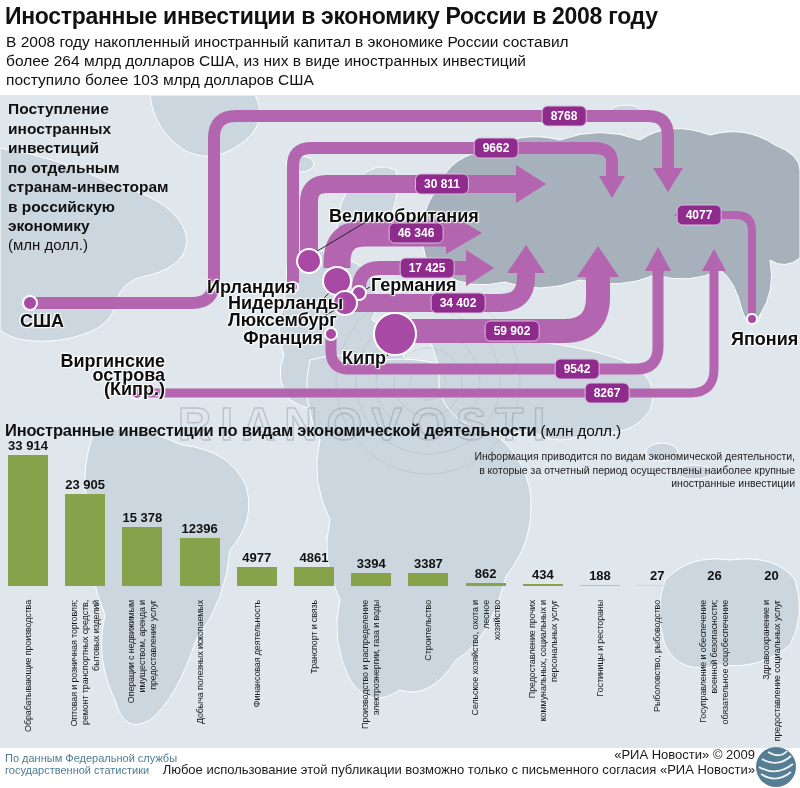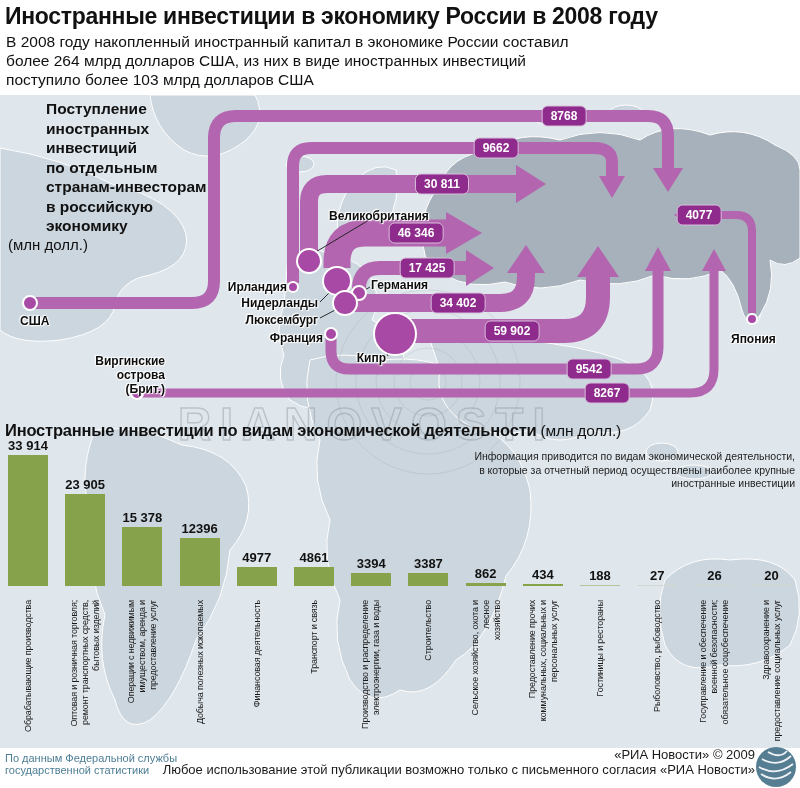--- a/index.html
+++ b/index.html
@@ -8,38 +8,38 @@
   .abs{position:absolute;}
 
   
   .title{left:5px;top:3px;width:780px;font-size:23px;font-weight:bold;letter-spacing:-0.3px;}
   .subtitle{left:6px;top:32px;width:760px;font-size:15.5px;line-height:19px;white-space:pre-line;}
 
   
   .map-svg{position:absolute;left:0;top:95px;}
 
   
-  .map-heading{left:8px;top:99px;font-size:15.5px;font-weight:bold;line-height:19.5px;white-space:pre-line;margin-left:38px;}
+  .map-heading{left:8px;top:99px;font-size:15.5px;font-weight:bold;line-height:19.5px;white-space:pre-line;}
   .map-unit{left:8px;top:236px;font-size:15px;font-weight:normal;}
 
   
-  .fl{position:absolute;font-size:12px;font-weight:bold;color:#0d0d0d;white-space:pre-line;line-height:14px;
+  .fl{position:absolute;font-size:18px;font-weight:bold;color:#0d0d0d;white-space:pre-line;line-height:14px;
       text-shadow:0 0 3px #fff,0 0 3px #fff,1px 1px 0 rgba(255,255,255,.9),-1px -1px 0 rgba(255,255,255,.9);}
   .fl0{left:20px;top:314px;} .fl1{left:207px;top:280px;width:80px;text-align:right;}
   .fl2{left:329px;top:209px;} .fl3{left:228px;top:296px;width:90px;text-align:right;}
   .fl4{left:371px;top:278px;} .fl5{left:228px;top:313px;width:90px;text-align:right;}
   .fl6{left:336px;top:351px;width:50px;text-align:right;} .fl7{left:240px;top:331px;width:83px;text-align:right;}
   .fl8{left:58px;top:354px;width:107px;text-align:right;} .fl9{left:731px;top:332px;}
 
   
   .fb{position:absolute;transform:translate(-50%,-50%);background:#8e2b8c;color:#fff;font-weight:bold;
       font-size:12px;padding:2px 8px 3px;border-radius:6px;border:1px solid #d9bfdb;white-space:nowrap;}
   .fb0{left:564px;top:116px;} .fb1{left:496px;top:148px;} .fb2{left:442px;top:184px;}
   .fb3{left:416px;top:233px;} .fb4{left:427px;top:268px;} .fb5{left:458px;top:303px;}
-  .fb6{left:512px;top:331px;} .fb7{left:577px;top:369px;margin-left:12px;} .fb8{left:607px;top:393px;}
+  .fb6{left:512px;top:331px;} .fb7{left:577px;top:369px;} .fb8{left:607px;top:393px;}
   .fb9{left:699px;top:215px;}
 
   
   .chart-title{left:5px;top:421px;font-size:16.5px;font-weight:bold;letter-spacing:-0.2px;}
   .chart-title .unit{font-weight:normal;font-size:15.5px;}
   .chart-note{right:5px;top:450px;width:330px;text-align:right;font-size:10.5px;line-height:13.5px;
               color:#222;white-space:pre-line;}
   .bar{position:absolute;width:40px;}
   .bar-val{position:absolute;width:64px;text-align:center;font-size:13px;font-weight:bold;}
   .cat{position:absolute;width:142px;height:52px;transform-origin:0 0;transform:rotate(-90deg);
@@ -150,21 +150,21 @@
 
 <div class="fl fl0">США</div>
 <div class="fl fl1">Ирландия</div>
 <div class="fl fl2">Великобритания</div>
 <div class="fl fl3">Нидерланды</div>
 <div class="fl fl4">Германия</div>
 <div class="fl fl5">Люксембург</div>
 <div class="fl fl6">Кипр</div>
 <div class="fl fl7">Франция</div>
 <div class="fl fl8">Виргинские острова
-(Брит.)</div>
+(Кипр.)</div>
 <div class="fl fl9">Япония</div>
 
 <div class="fb fb0">8768</div>
 <div class="fb fb1">9662</div>
 <div class="fb fb2">30 811</div>
 <div class="fb fb3">46 346</div>
 <div class="fb fb4">17 425</div>
 <div class="fb fb5">34 402</div>
 <div class="fb fb6">59 902</div>
 <div class="fb fb7">9542</div>

